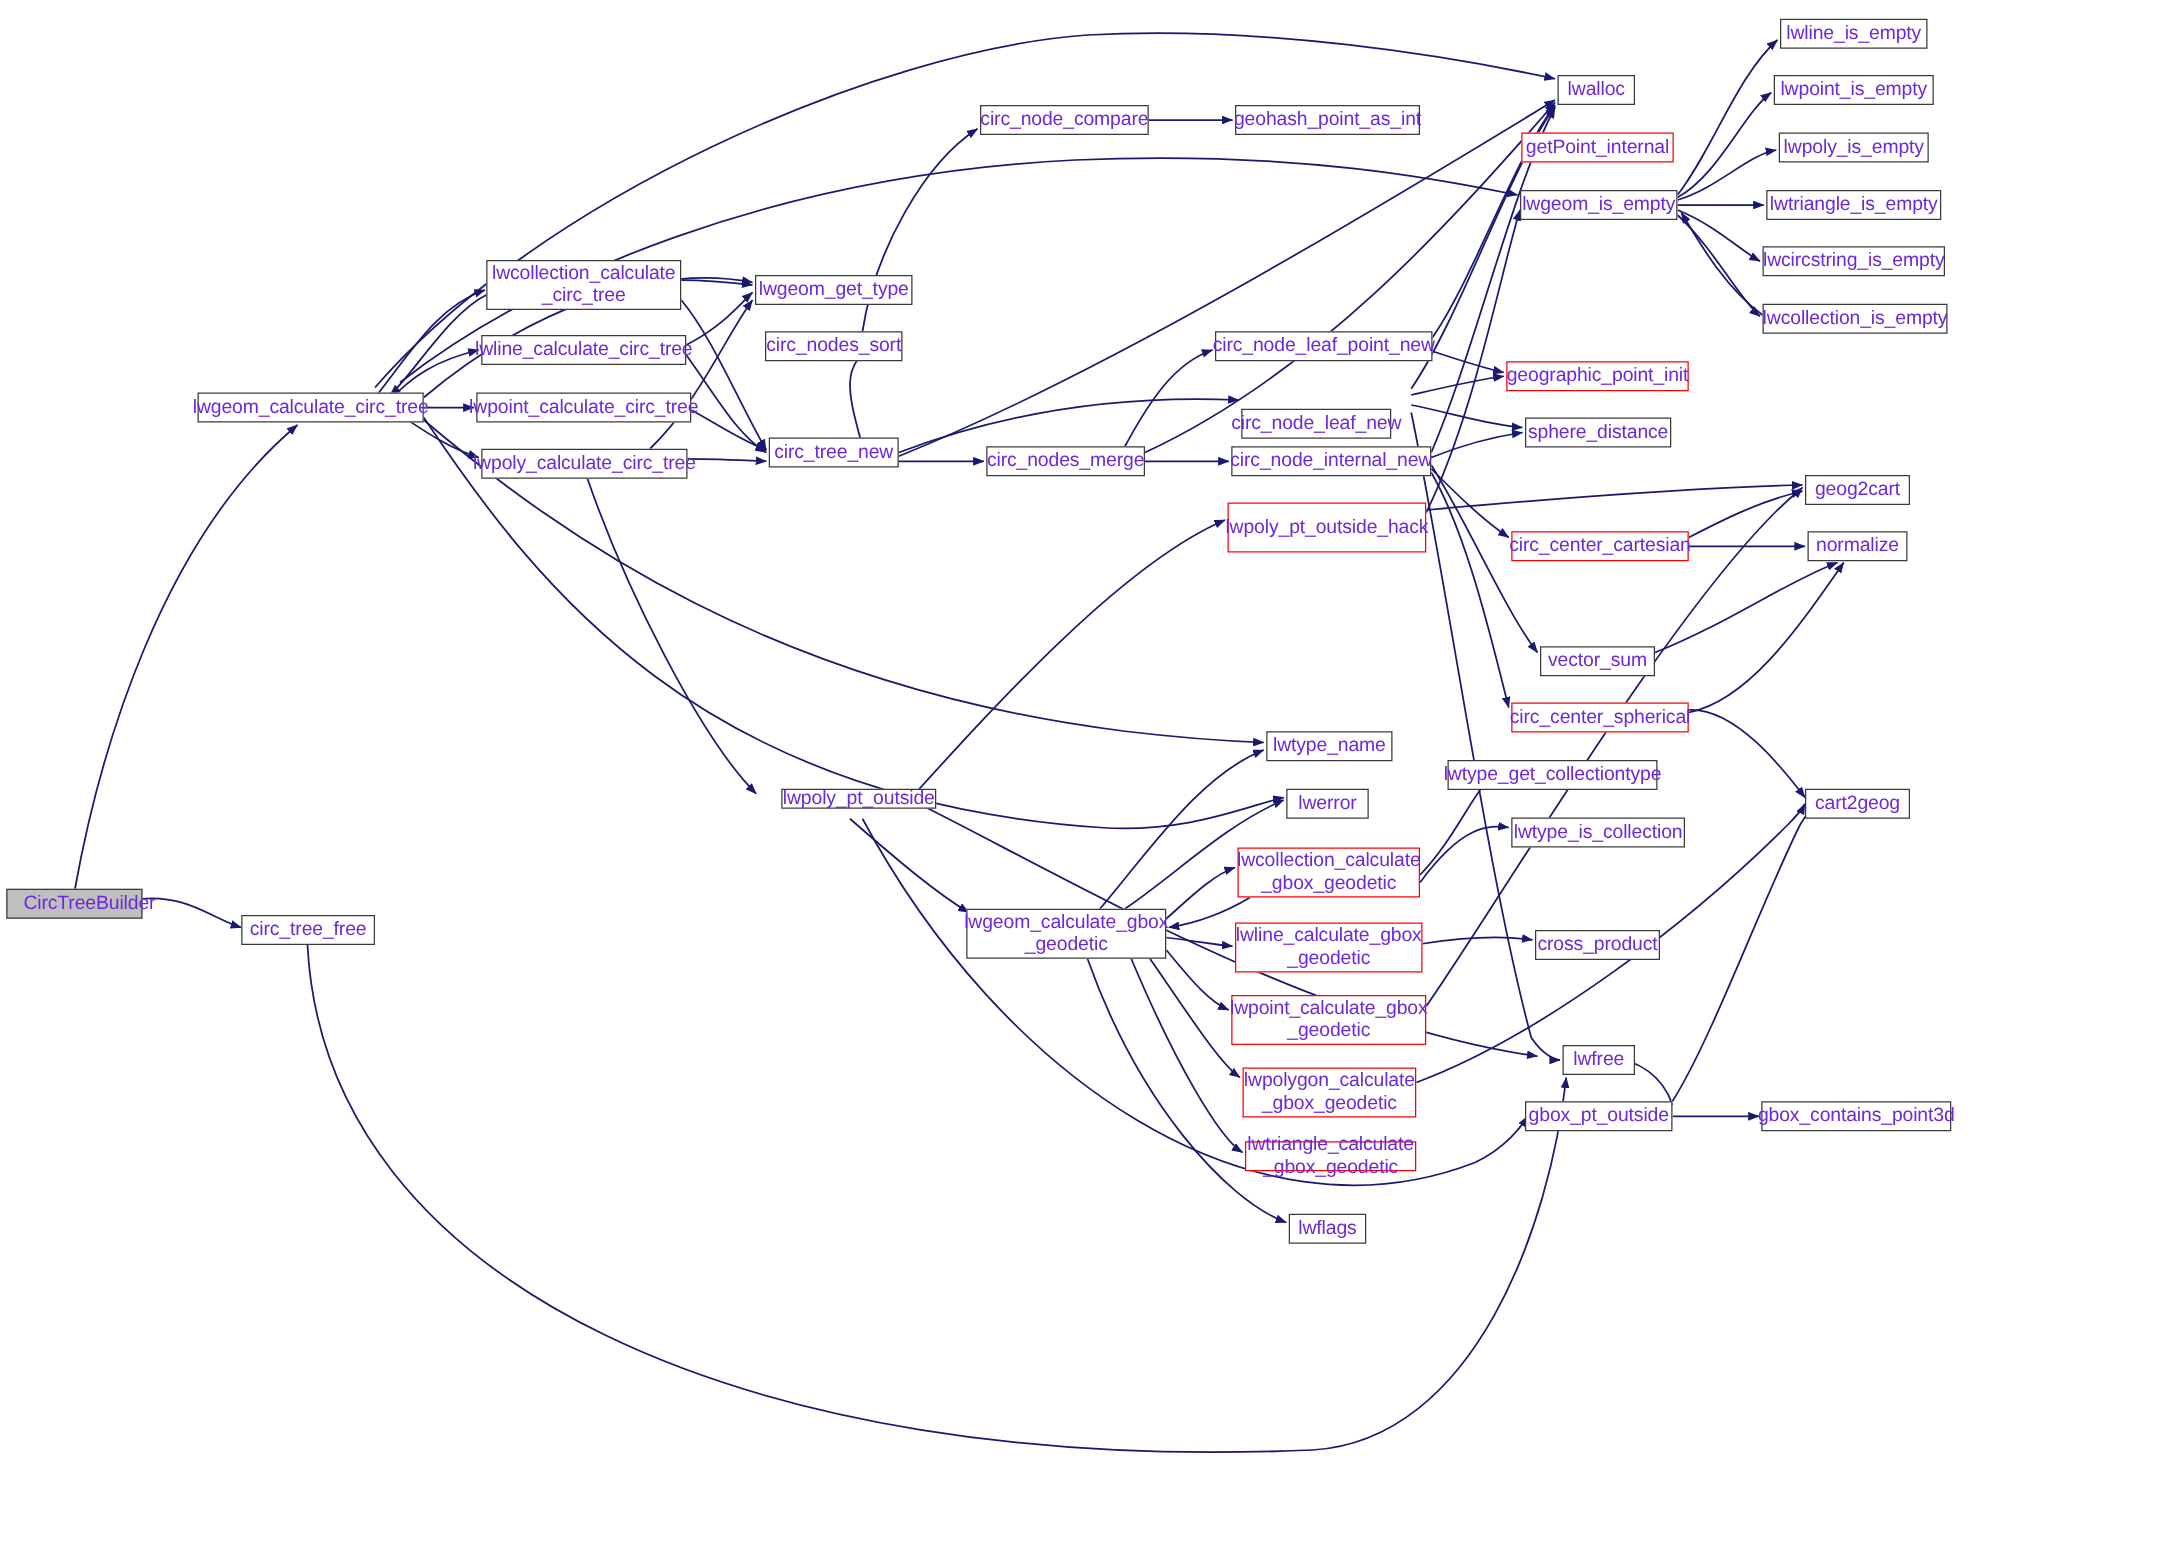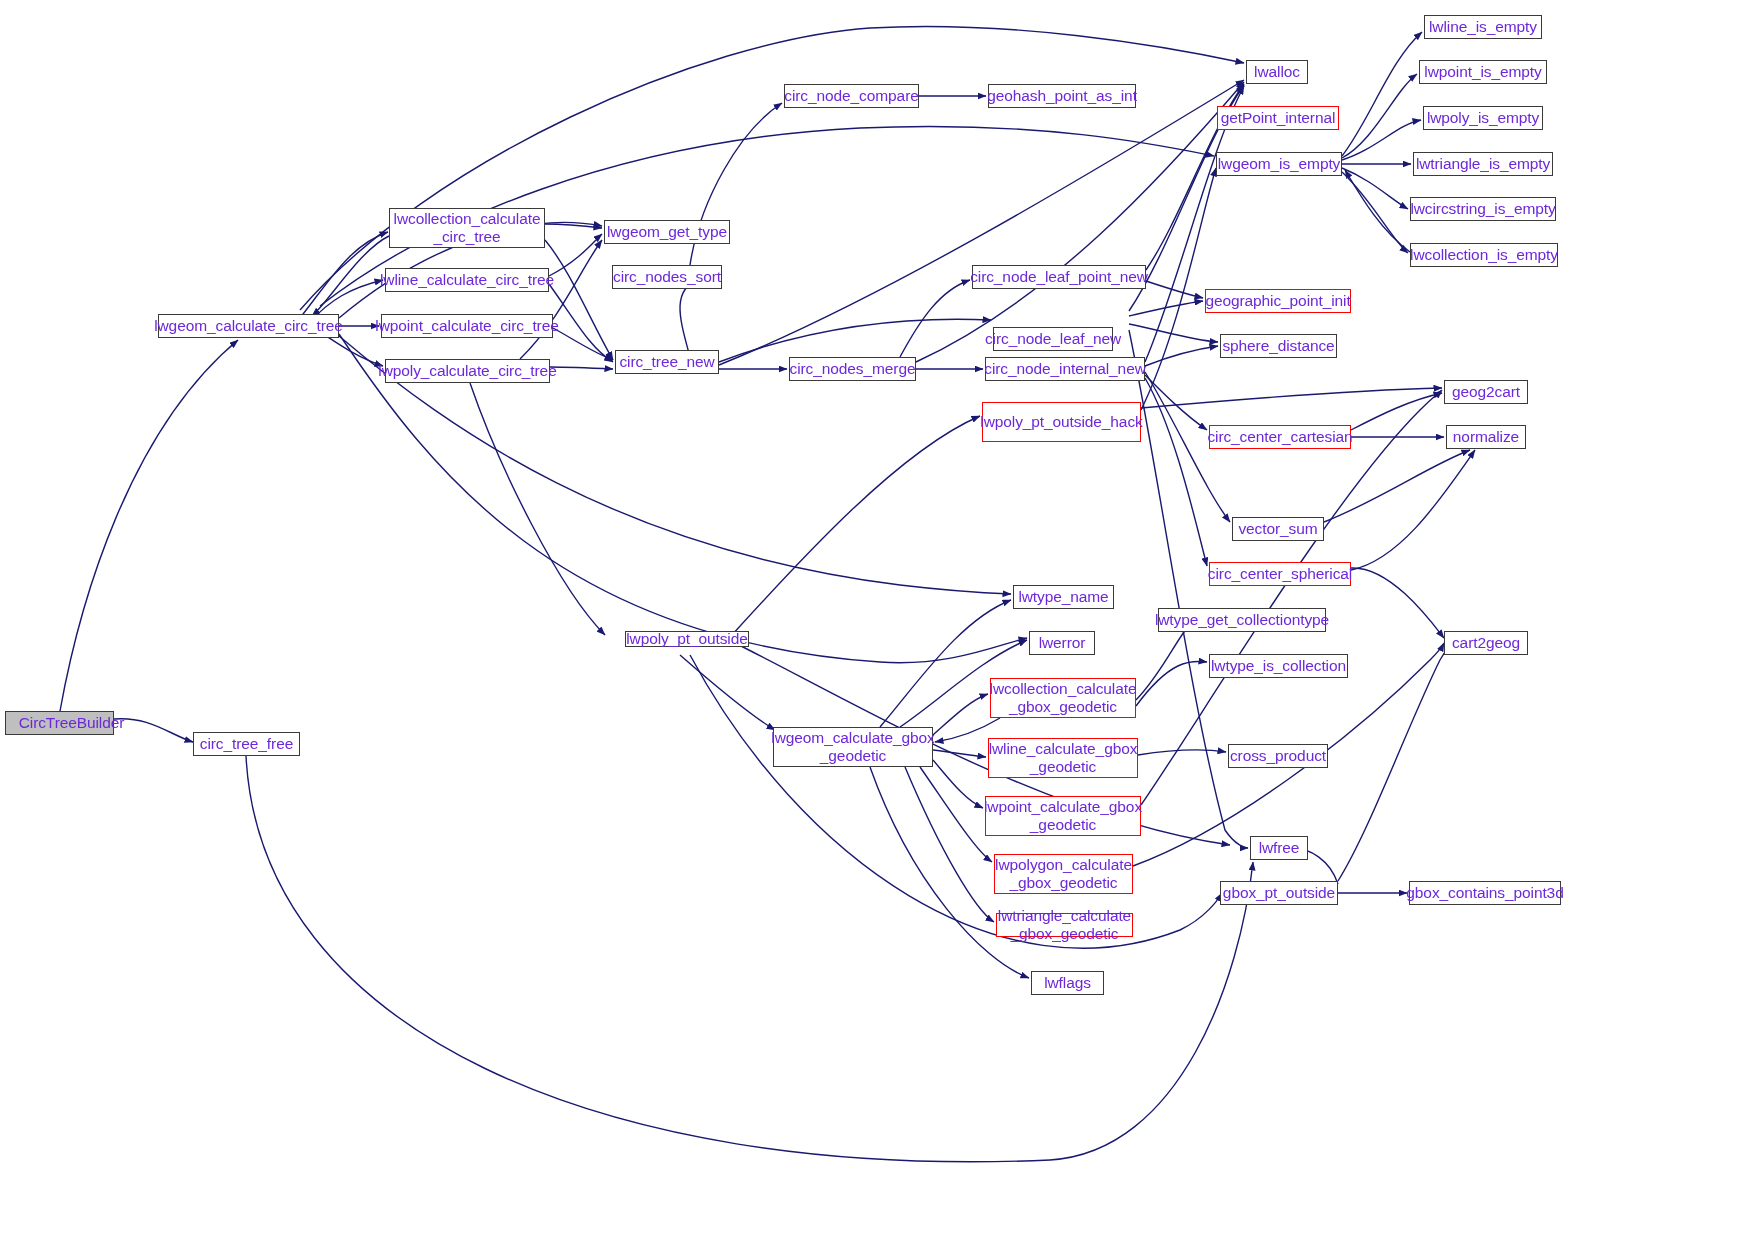--- a/index.html
+++ b/index.html
@@ -213,16 +213,16 @@
       <div class="node red" style="left: 985px; top: 796px; width: 156px; height: 40px;">lwpoint_calculate_gbox
 _geodetic</div>
       <div class="node" style="left: 1228px; top: 744px; width: 100px; height: 24px;">cross_product</div>
       <div class="node red" style="left: 994px; top: 854px; width: 139px; height: 40px;">lwpolygon_calculate
 _gbox_geodetic</div>
       <div class="node" style="left: 1250px; top: 836px; width: 58px; height: 24px;">lwfree</div>
       <div class="node" style="left: 1220px; top: 881px; width: 118px; height: 24px;">gbox_pt_outside</div>
       <div class="node" style="left: 1409px; top: 881px; width: 152px; height: 24px;">gbox_contains_point3d</div>
       <div class="node red" style="left: 996px; top: 913px; width: 137px; height: 24px;">lwtriangle_calculate
 _gbox_geodetic</div>
-      <div class="node" style="left: 1031px; top: 971px; width: 73px; height: 24px;">lwflags</div>
+      <div class="node" style="left: 1031px; top: 971px; width: 62px; height: 24px;">lwflags</div>
     </div>
 
 </div>
 
 </body></html>

